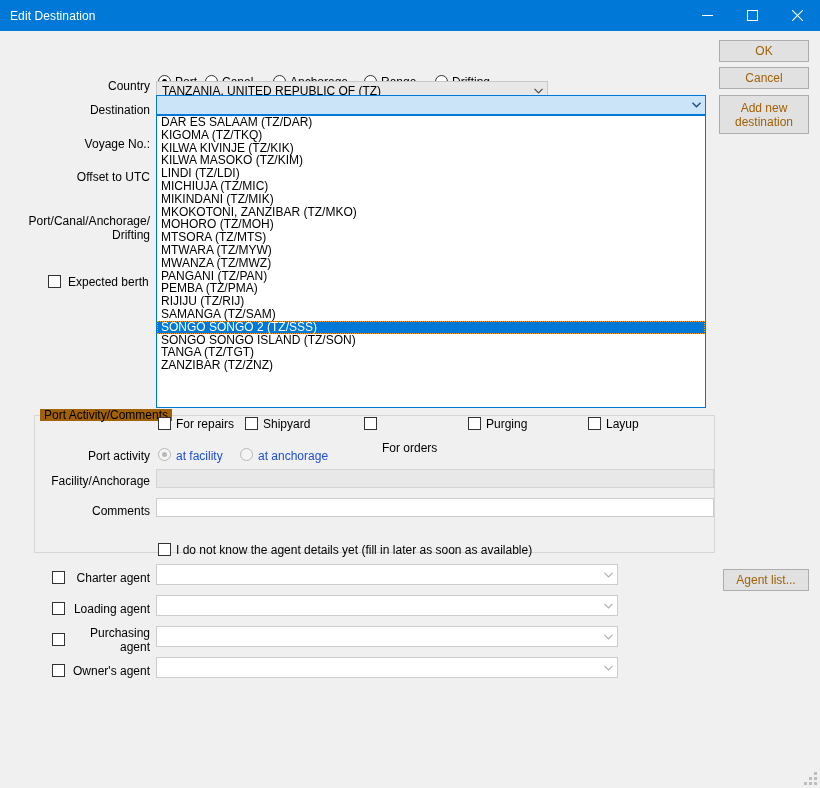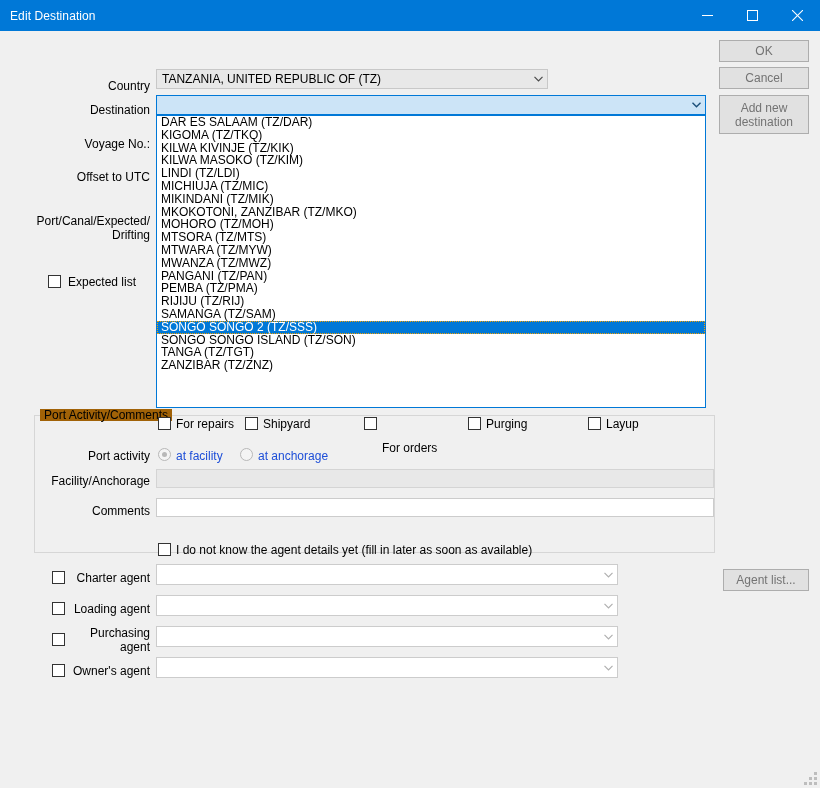--- a/index.html
+++ b/index.html
@@ -59,35 +59,35 @@
   .combo .val {
     flex: 1;
     padding-left: 5px;
     font-size: 12px;
     white-space: nowrap; overflow: hidden;
   }
   .combo .arrow {
     width: 17px; height: 100%;
     display: flex; align-items: center; justify-content: center;
   }
-  .combo.disabled { background: #e8e8e8; border: 1px solid #c8c8c8; }
+  .combo.disabled { background: #e8e8e8; border: 1px solid #c8c8c8; margin-top: 12px; }
   .combo.focused  { border: 1px solid #0078d7; background: #cce4f7; }
 
   .chev { display:block; }
 
   
   .btn {
     position: absolute;
     background: #e1e1e1;
     border: 1px solid #adadad;
     display: flex; align-items: center; justify-content: center;
     text-align: center;
     font-size: 12px;
     line-height: 14px;
-    color: #737373;
+    color: #a16207;
   }
 
   
   .cb {
     position: absolute;
     width: 13px; height: 13px;
     background: #fff;
     border: 1px solid #333333;
   }
   
@@ -216,25 +216,25 @@
       <svg class="chev" width="9" height="6" viewBox="0 0 9 6">
           <polyline points="0.5,0.8 4.5,4.8 8.5,0.8" fill="none" stroke="#1a4f7a" stroke-width="1.4"></polyline>
         </svg>
     </div>
   </div>
 
   <div class="lbl" style="left:40px; top:106px; width:110px;text-align:right;">Voyage No.:</div>
 
   <div class="lbl" style="left:40px; top:139px; width:110px;">Offset to UTC</div>
 
-  <div class="lbl" style="left:20px; top:183px; width:130px;">Port/Canal/Expected/</div>
+  <div class="lbl" style="left:20px; top:183px; width:130px;">Port/Canal/Anchorage/</div>
   <div class="lbl" style="left:20px; top:197px; width:130px;">Drifting</div>
 
   <div class="cb" style="left:48px; top:244px;"></div>
-  <div class="lbl" style="left:68px; top:244px; text-align:left; width:110px;">Expected list</div>
+  <div class="lbl" style="left:68px; top:244px; text-align:left; width:110px;">Expected berth</div>
 
   <div class="group" style="left:34px; top:384px; width:681px; height:138px;"></div>
   <div class="grouptitle" style="left:40px; top:378px;">Port Activity/Comments</div>
 
   <div class="cb" style="left:158px; top:361px;"></div>
   <div class="lbl" style="left:176px; top:361px; text-align:left; width:80px;">Loading</div>
 
   <div class="cb" style="left:245px; top:361px;"></div>
   <div class="lbl" style="left:263px; top:361px; text-align:left; width:90px;">Discharging</div>
 

